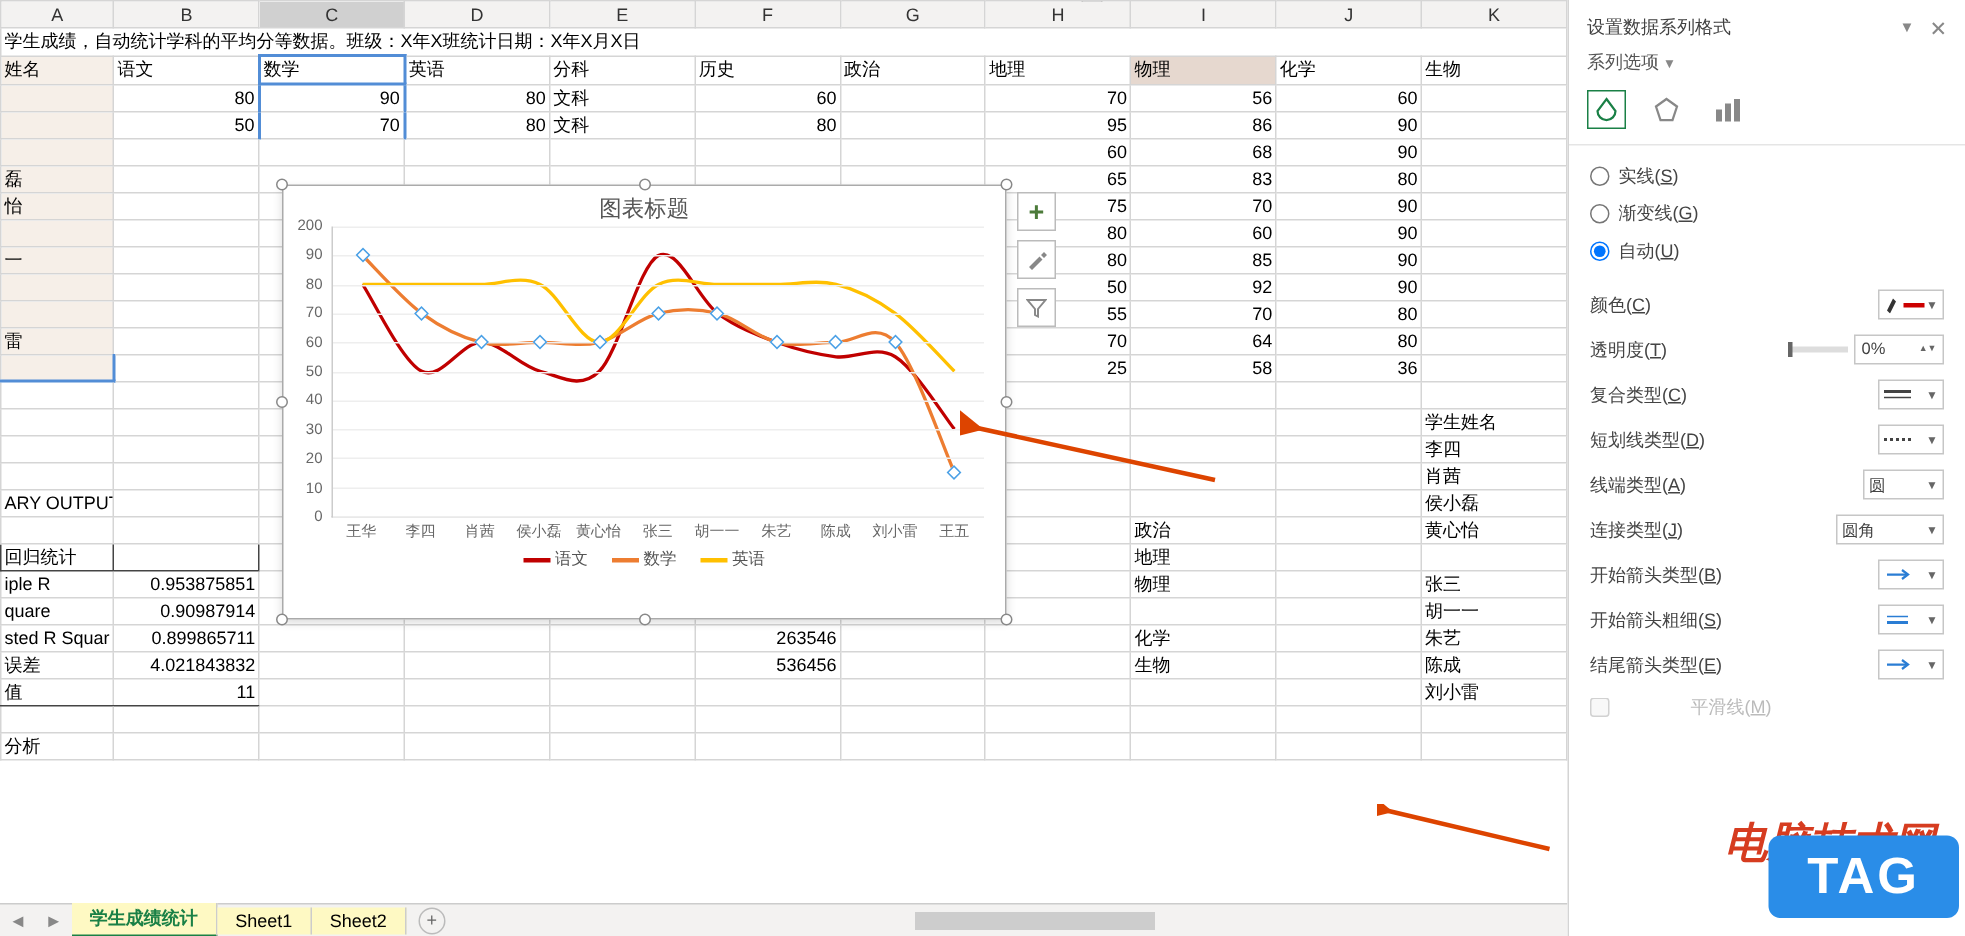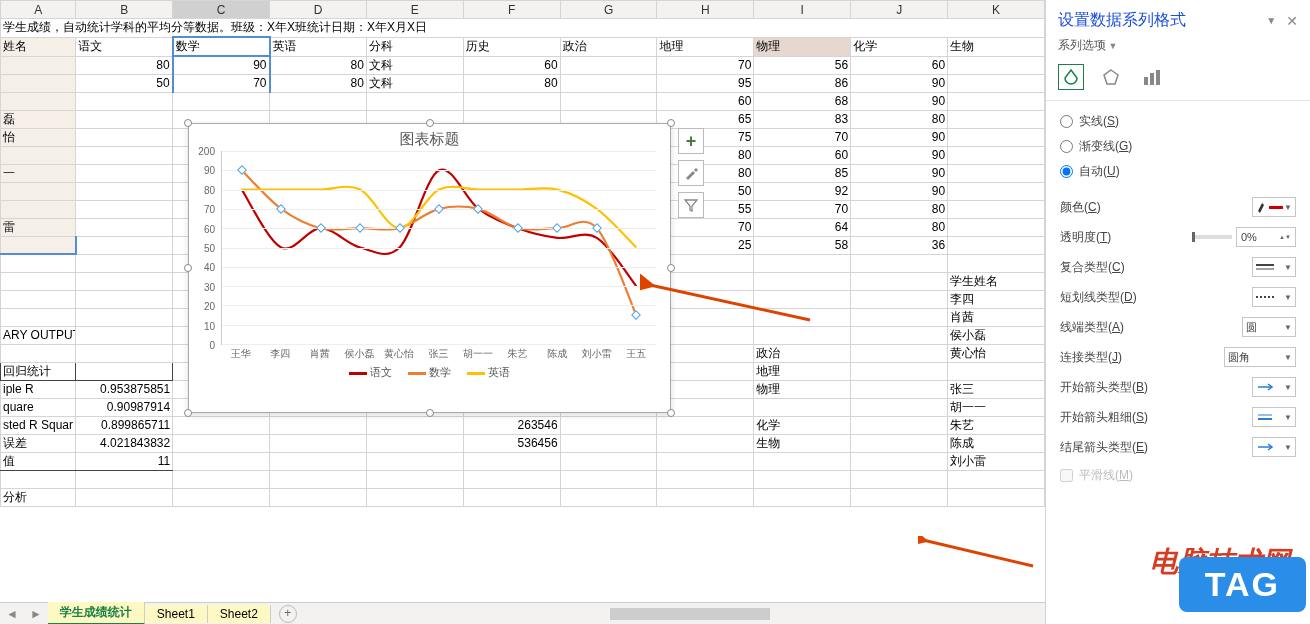--- a/index.html
+++ b/index.html
@@ -40,32 +40,32 @@
 svg.lines { position: absolute; left: 0; top: 0; width: 100%; height: 100%; }
 .marker { position: absolute; width: 7px; height: 7px; border: 1.5px solid #4aa0e6; background: #fff; transform: translate(-50%,-50%) rotate(45deg); }
 
 .chart-btns { position: absolute; top: 128px; left: 678px; display: flex; flex-direction: column; gap: 6px; }
 .chart-btns .cb { width: 26px; height: 26px; border: 1px solid #bbb; background: #fff; display: flex; align-items: center; justify-content: center; color: #4c7b3a; }
 .chart-btns .cb:nth-child(2){color:#888} .chart-btns .cb:nth-child(3){color:#888}
 
 .arrow { position: absolute; pointer-events: none; }
 
 .side-title { display: flex; align-items: center; padding: 10px 12px 4px; }
-.side-title h2 { font-size: 16px; color: #1d4ed8; font-weight: normal; flex: 1; }
+.side-title h2 { font-size: 12px; color: #404040; font-weight: normal; flex: 1; }
 .side-title .dd { color: #888; font-size: 10px; margin-right: 10px; }
 .side-title .cl { color: #888; font-size: 14px; cursor: pointer; }
 .side-sub { padding: 2px 12px 6px; font-size: 12px; color: #555; }
 .side-sub:after { content: " ▼"; font-size: 9px; color: #888; }
 .side-icons { display: flex; gap: 14px; padding: 4px 12px 10px; border-bottom: 1px solid #e5e5e5; }
 .side-icons .ic { width: 26px; height: 26px; border: 1px solid transparent; display: flex; align-items: center; justify-content: center; }
 .side-icons .ic.active { border: 1px solid #1a8046; }
 .side-body { padding: 8px 14px; overflow: auto; flex: 1; }
 .radio-row { display: flex; padding: 4px 0; font-size: 12px; color: #444; }
 .radio-row input { margin-right: 6px; }
-.opt-row { display: flex; align-items: center; padding: 5px 0; font-size: 12px; color: #444; }
+.opt-row { display: flex; align-items: center; padding: 5px 0; font-size: 12px; color: #444; gap: 48px; }
 .opt-row .lbl { flex: 1; }
 .opt-row .ctrl { display: flex; align-items: center; gap: 4px; }
 .btn-small { width: 44px; height: 20px; border: 1px solid #c6c6c6; background: #fff; display: inline-flex; align-items: center; justify-content: space-between; padding: 0 3px; font-size: 11px; }
 .btn-small .dd { font-size: 8px; color: #666; }
 .color-sw { width: 14px; height: 3px; background: #c00; display: inline-block; }
 .slider { width: 40px; height: 4px; background: #ddd; position: relative; }
 .slider:before { content:''; position:absolute; left:0; top:-3px; width:3px; height:10px; background:#666; }
 .spin { width: 60px; height: 20px; border: 1px solid #c6c6c6; padding: 0 4px; font-size: 11px; display: inline-flex; align-items: center; justify-content: space-between; }
 .spin .ar { display:flex; flex-direction:column; font-size:6px; line-height:6px; color:#666; }
 .und { text-decoration: underline; }

